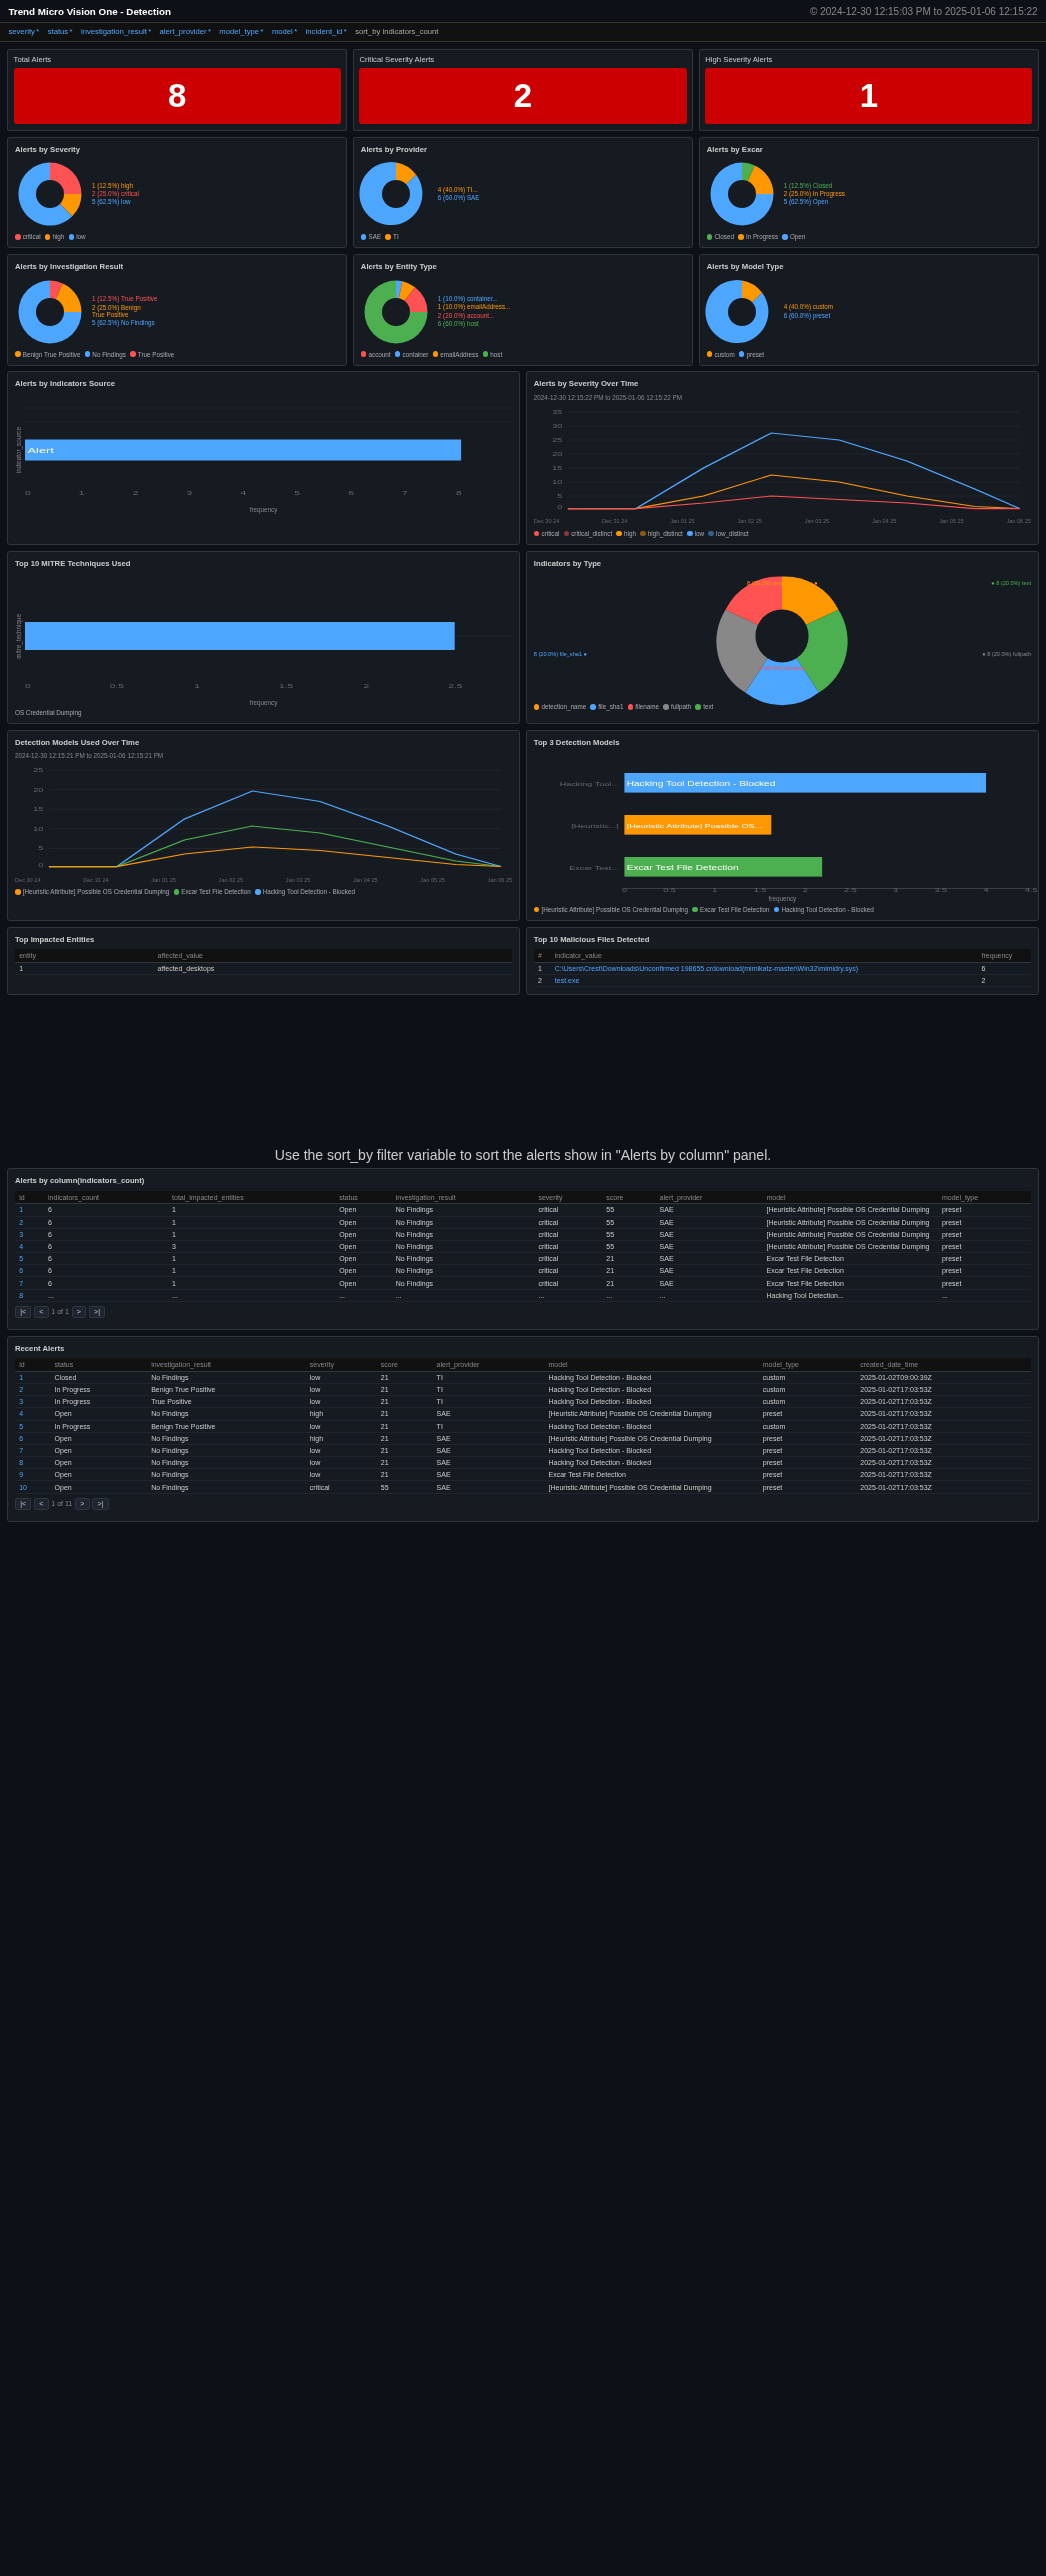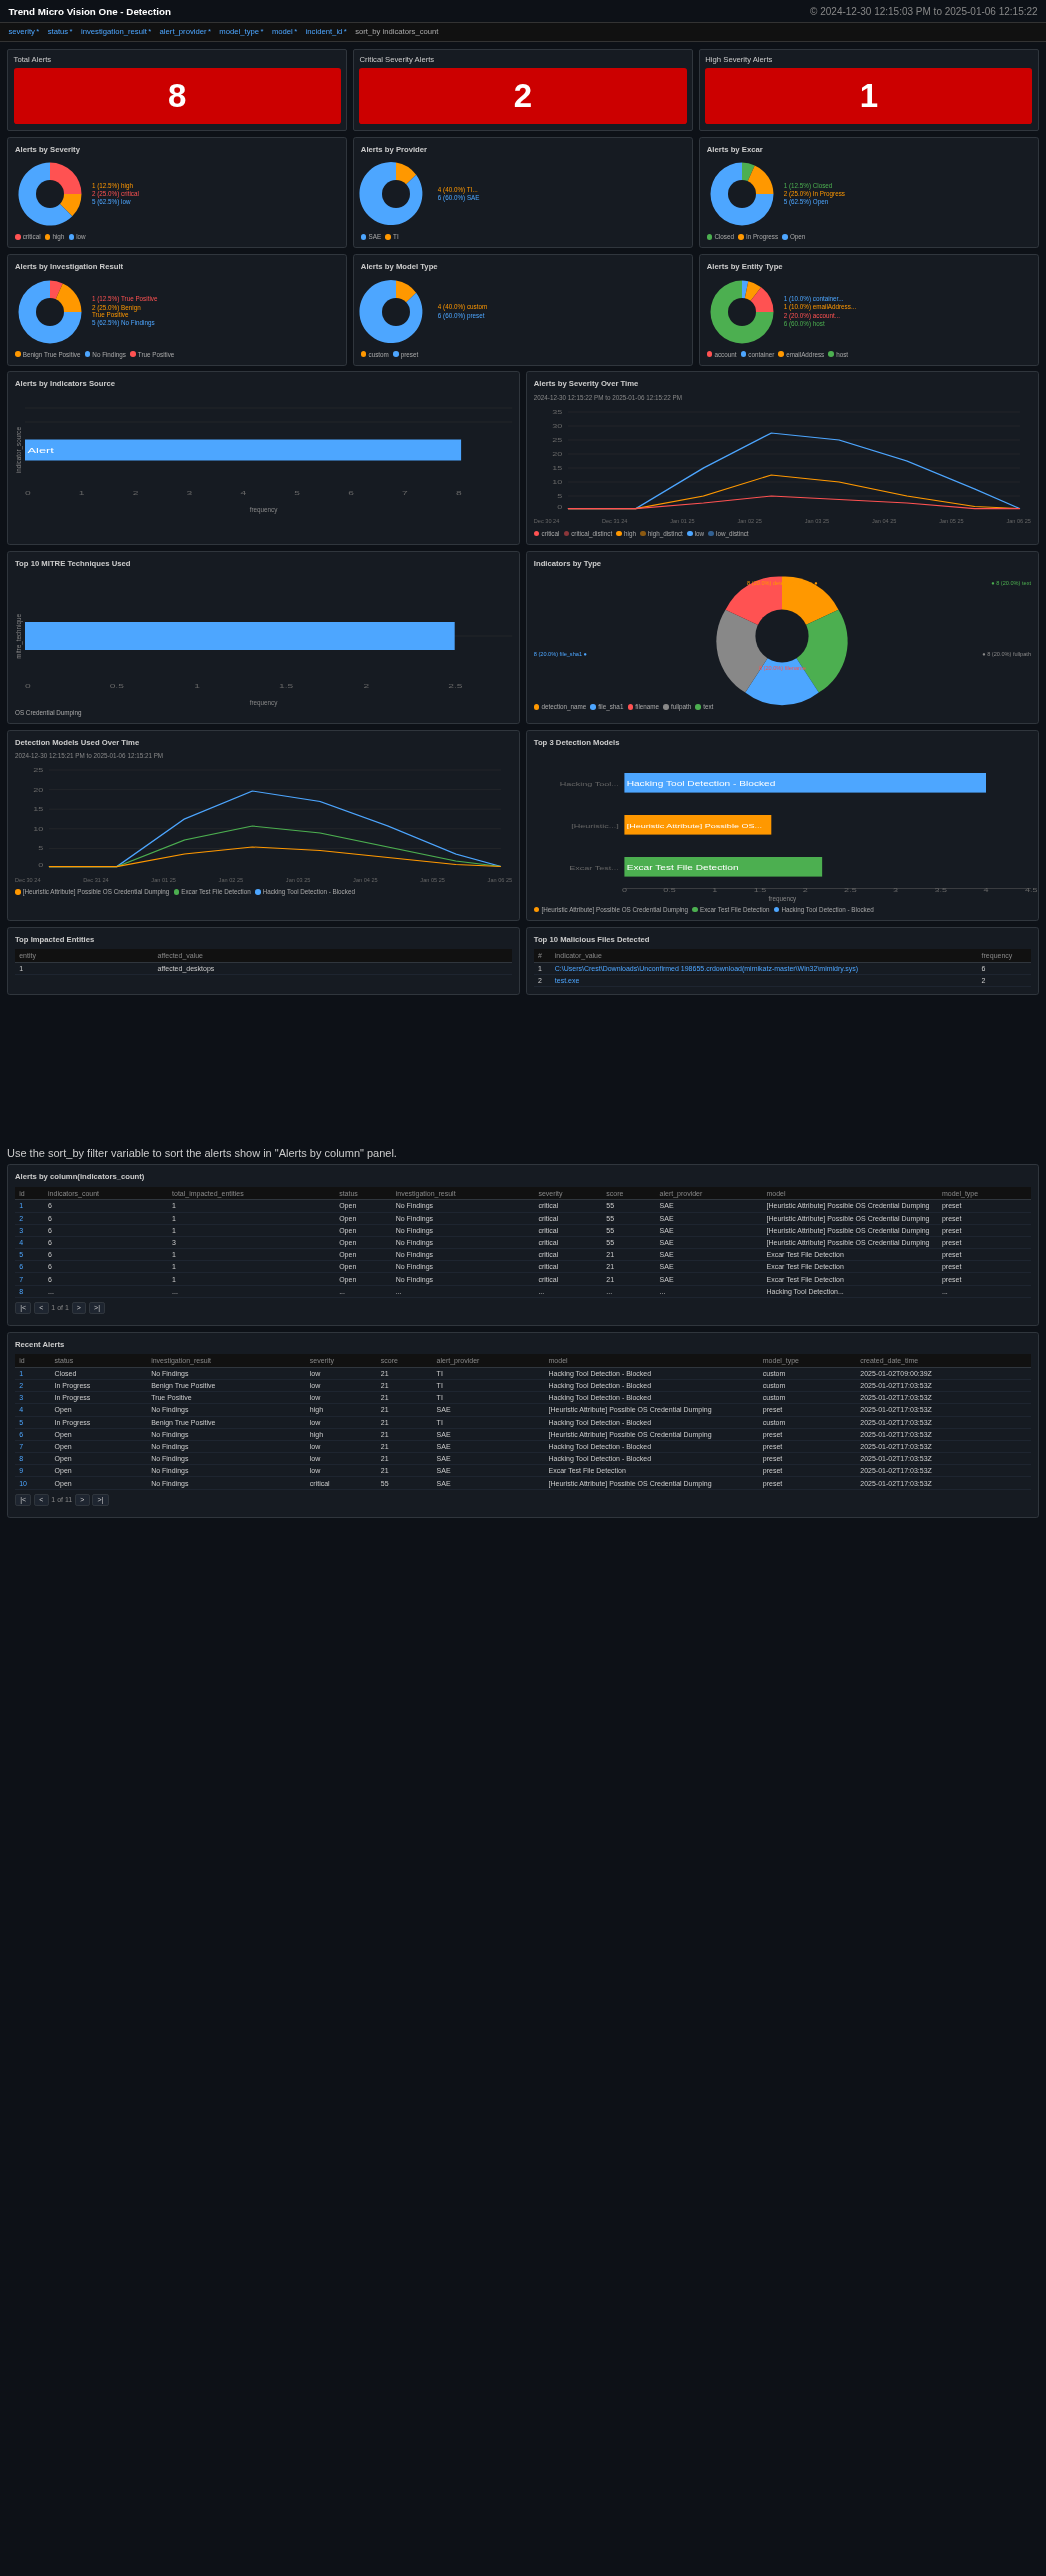--- a/index.html
+++ b/index.html
@@ -43,21 +43,21 @@
     .data-table td { color: #ccc; padding: 2.1px 4.2px; border-bottom: 0.7px solid #1e2530; }
     .data-table td a, .data-table .link-cell { color: #4da6ff; cursor: pointer; }
     
     .pagination { display: flex; align-items: center; gap: 2.8px; padding: 4.2px 0; }
     .page-btn { background: #1e2530; border: 0.7px solid #30363d; color: #ccc; padding: 1.4px 4.2px; border-radius: 2.1px; cursor: pointer; font-size: 7px; }
     .page-info { color: #888; font-size: 7px; }
     
     
     svg { overflow: visible; }
     
-    .section-note { color: #ccc; font-size: 11px; padding: 5.6px 0; }
+    .section-note { color: #ccc; font-size: 14px; padding: 5.6px 0; text-align: center; }
     
     .status-open { color: #4da6ff; }
     .status-closed { color: #4caf50; }
     .status-inprogress { color: #ff9800; }
     
     .sev-critical { color: #ff5252; }
     .sev-high { color: #ff9800; }
     .sev-low { color: #4caf50; }
     
     .x-axis-labels { display: flex; justify-content: space-between; color: #666; font-size: 5.6px; padding: 1.4px 0; }
@@ -237,20 +237,63 @@
             <span>No Findings</span>
           </div>
         <div class="legend-item">
             <div class="legend-dot" style="background:#ff5252"></div>
             <span>True Positive</span>
           </div>
       </div>
     </div>
 
     <div class="card">
+      <div class="card-title">Alerts by Entity Type</div>
+      <div class="pie-container">
+        <div class="pie-wrapper">
+          <svg width="70" height="70" viewBox="0 0 100 100">
+
+            <path d="M50,50 L50,5 A45,45 0 0,1 59.0,6.1 Z" fill="#4da6ff"></path>
+
+            <path d="M50,50 L59.0,6.1 A45,45 0 0,1 77.3,14.5 Z" fill="#ff9800"></path>
+
+            <path d="M50,50 L77.3,14.5 A45,45 0 0,1 95,50 Z" fill="#ff5252"></path>
+
+            <path d="M50,50 L95,50 A45,45 0 1,1 50,5 Z" fill="#4caf50"></path>
+            <circle cx="50" cy="50" r="20" fill="#161b22"></circle>
+          </svg>
+        </div>
+        <div class="pie-labels">
+          <div class="pie-label" style="color:#4da6ff">1 (10.0%) container...</div>
+          <div class="pie-label" style="color:#ff9800">1 (10.0%) emailAddress...</div>
+          <div class="pie-label" style="color:#ff5252">2 (20.0%) account...</div>
+          <div class="pie-label" style="color:#4caf50">6 (60.0%) host</div>
+        </div>
+      </div>
+      <div class="legend">
+        <div class="legend-item">
+            <div class="legend-dot" style="background:#ff5252"></div>
+            <span>account</span>
+          </div>
+        <div class="legend-item">
+            <div class="legend-dot" style="background:#4da6ff"></div>
+            <span>container</span>
+          </div>
+        <div class="legend-item">
+            <div class="legend-dot" style="background:#ff9800"></div>
+            <span>emailAddress</span>
+          </div>
+        <div class="legend-item">
+            <div class="legend-dot" style="background:#4caf50"></div>
+            <span>host</span>
+          </div>
+      </div>
+    </div>
+
+    <div class="card">
       <div class="card-title">Alerts by Model Type</div>
       <div class="pie-container">
         <div class="pie-wrapper">
           <svg width="70" height="70" viewBox="0 0 100 100">
             <path d="M50,50 L50,5 A45,45 0 0,1 78.8,22.5 Z" fill="#ff9800"></path>
             <path d="M50,50 L78.8,22.5 A45,45 0 1,1 50,5 Z" fill="#4da6ff"></path>
             <circle cx="50" cy="50" r="20" fill="#161b22"></circle>
           </svg>
         </div>
         <div class="pie-labels">
@@ -259,63 +302,20 @@
         </div>
       </div>
       <div class="legend">
         <div class="legend-item">
             <div class="legend-dot" style="background:#ff9800"></div>
             <span>custom</span>
           </div>
         <div class="legend-item">
             <div class="legend-dot" style="background:#4da6ff"></div>
             <span>preset</span>
-          </div>
-      </div>
-    </div>
-
-    <div class="card">
-      <div class="card-title">Alerts by Entity Type</div>
-      <div class="pie-container">
-        <div class="pie-wrapper">
-          <svg width="70" height="70" viewBox="0 0 100 100">
-
-            <path d="M50,50 L50,5 A45,45 0 0,1 59.0,6.1 Z" fill="#4da6ff"></path>
-
-            <path d="M50,50 L59.0,6.1 A45,45 0 0,1 77.3,14.5 Z" fill="#ff9800"></path>
-
-            <path d="M50,50 L77.3,14.5 A45,45 0 0,1 95,50 Z" fill="#ff5252"></path>
-
-            <path d="M50,50 L95,50 A45,45 0 1,1 50,5 Z" fill="#4caf50"></path>
-            <circle cx="50" cy="50" r="20" fill="#161b22"></circle>
-          </svg>
-        </div>
-        <div class="pie-labels">
-          <div class="pie-label" style="color:#4da6ff">1 (10.0%) container...</div>
-          <div class="pie-label" style="color:#ff9800">1 (10.0%) emailAddress...</div>
-          <div class="pie-label" style="color:#ff5252">2 (20.0%) account...</div>
-          <div class="pie-label" style="color:#4caf50">6 (60.0%) host</div>
-        </div>
-      </div>
-      <div class="legend">
-        <div class="legend-item">
-            <div class="legend-dot" style="background:#ff5252"></div>
-            <span>account</span>
-          </div>
-        <div class="legend-item">
-            <div class="legend-dot" style="background:#4da6ff"></div>
-            <span>container</span>
-          </div>
-        <div class="legend-item">
-            <div class="legend-dot" style="background:#ff9800"></div>
-            <span>emailAddress</span>
-          </div>
-        <div class="legend-item">
-            <div class="legend-dot" style="background:#4caf50"></div>
-            <span>host</span>
           </div>
       </div>
     </div>
   </div>
 
   <div class="row-2">
 
     <div class="card">
       <div class="card-title">Alerts by Indicators Source</div>
       <div style="position:relative;height:112px;display:flex;align-items:center">

